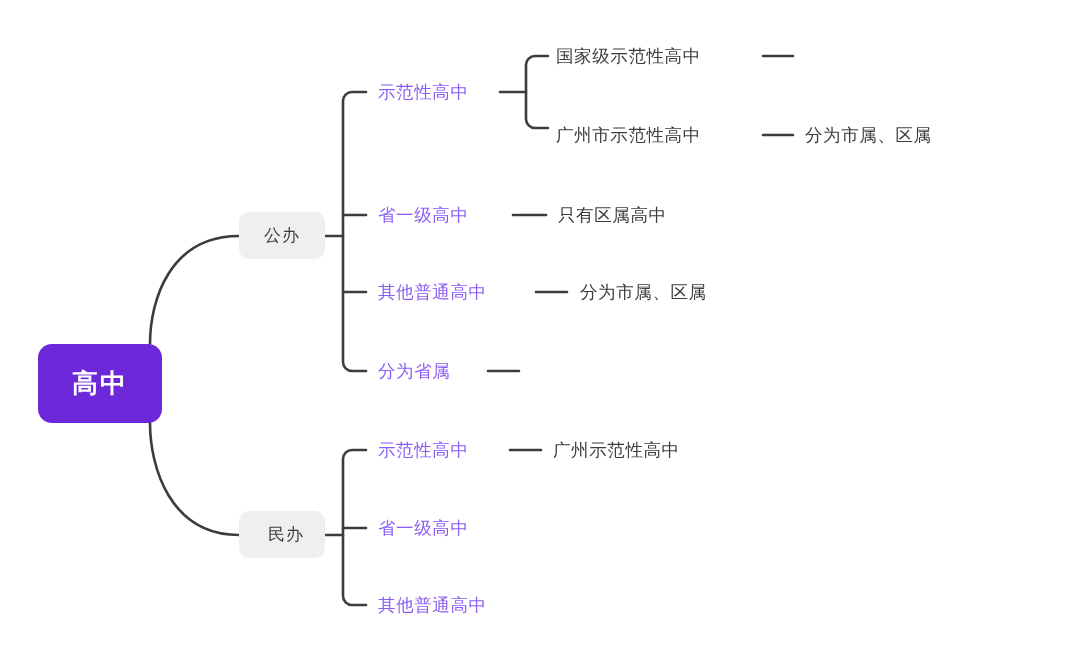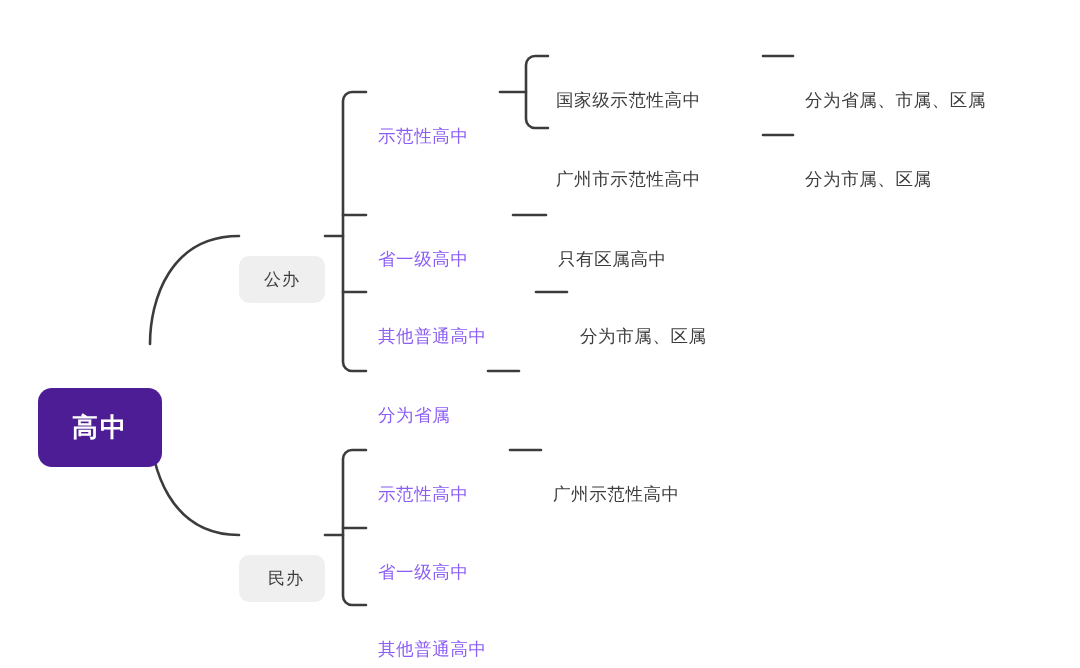--- a/index.html
+++ b/index.html
@@ -26,29 +26,28 @@
     width: 1080px;
     height: 668px;
     pointer-events: none;
   }
   .node {
     position: absolute;
     display: flex;
     align-items: center;
     justify-content: center;
     white-space: nowrap;
-    margin-top: 44px;
   }
   
   #node-root {
     left: 38px;
     top: 344px;
     width: 124px;
     height: 79px;
-    background: #4c1d95;
+    background: #6d28d9;
     border-radius: 14px;
     color: #ffffff;
     font-size: 26px;
     font-weight: bold;
     letter-spacing: 2px;
   }
   
   .node-l2 {
     background: #EFEFEF;
     border-radius: 10px;
@@ -136,23 +135,20 @@
     <span>民办</span>
   </div>
 
   <div class="node node-l3" style="left:378px; top:79px;">
     <span>示范性高中</span>
   </div>
 
   <div class="node node-l4" style="left:556px; top:43px;">
     <span>国家级示范性高中</span>
   </div>
-  <div class="node node-desc" style="left:805px; top:43px;">
-    <span>分为省属、市属、区属</span>
-  </div>
 
   <div class="node node-l4" style="left:556px; top:122px;">
     <span>广州市示范性高中</span>
   </div>
   <div class="node node-desc" style="left:805px; top:122px;">
     <span>分为市属、区属</span>
   </div>
 
   <div class="node node-l3" style="left:378px; top:202px;">
     <span>省一级高中</span>

